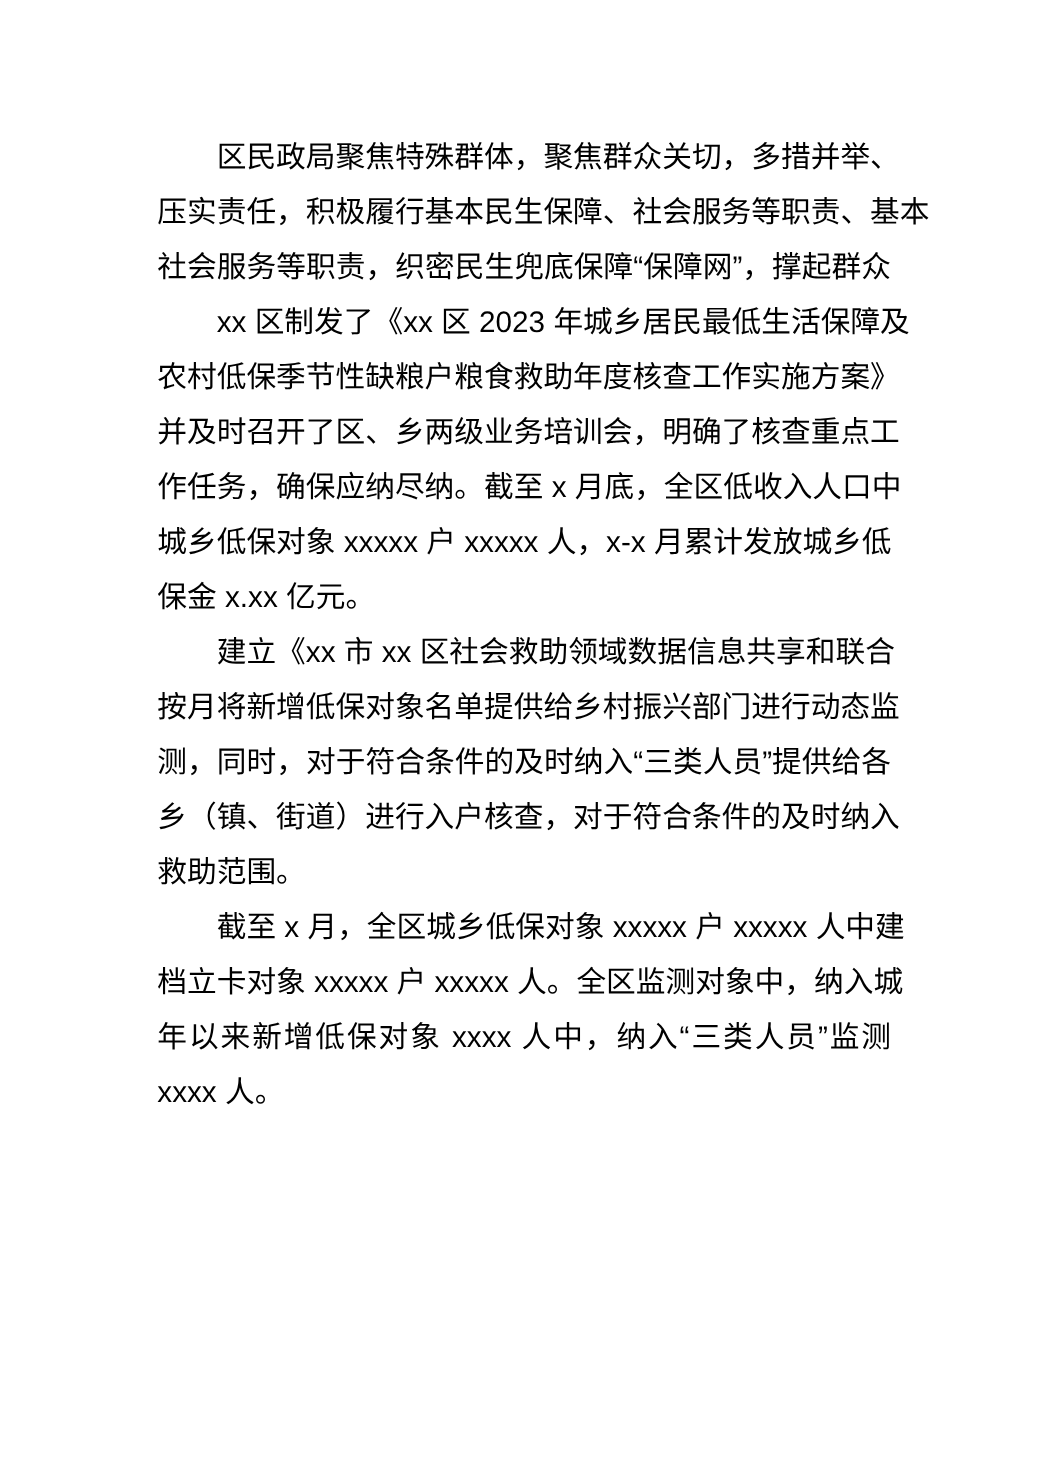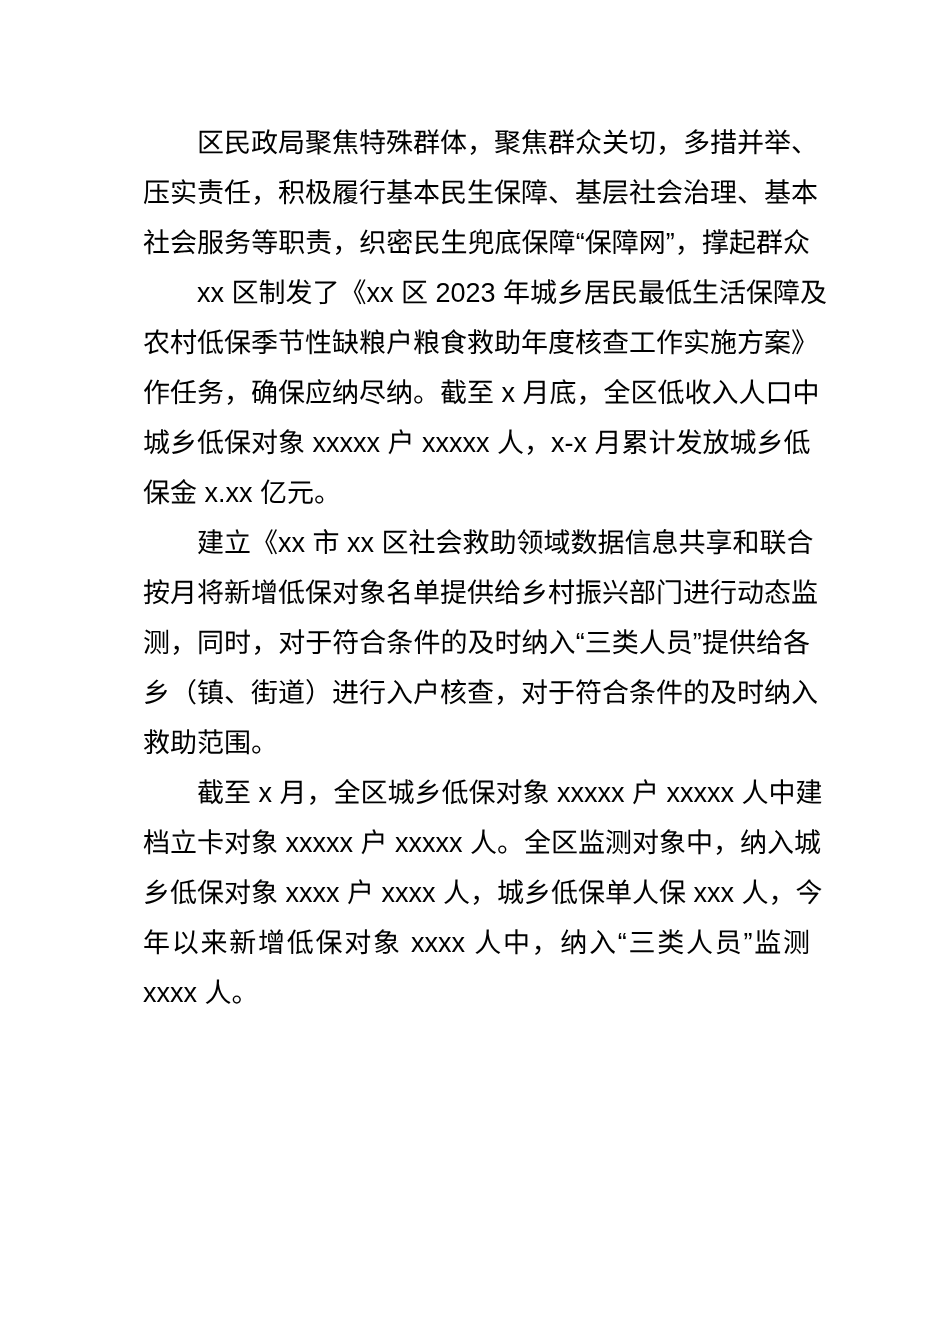--- a/index.html
+++ b/index.html
@@ -42,38 +42,38 @@
   }
 </style>
 </head>
 <body>
 
 <div class="page">
   <div class="body-text" style="color: rgb(0, 0, 0);">
 
   <div class="paragraph">
         <div class="text-line para-first">区民政局聚焦特殊群体，聚焦群众关切，多措并举、</div>
-        <div class="text-line">压实责任，积极履行基本民生保障、基层社会治理、基本</div>
+        <div class="text-line">压实责任，积极履行基本民生保障、社会服务等职责、基本</div>
         <div class="text-line">社会服务等职责，织密民生兜底保障“保障网”，撑起群众</div>
       </div>
       <div class="paragraph">
         <div class="text-line para-first">xx 区制发了《xx 区 2023 年城乡居民最低生活保障及</div>
         <div class="text-line">农村低保季节性缺粮户粮食救助年度核查工作实施方案》</div>
+        <div class="text-line">并及时召开了区、乡两级业务培训会，明确了核查重点工</div>
         <div class="text-line">作任务，确保应纳尽纳。截至 x 月底，全区低收入人口中</div>
         <div class="text-line">城乡低保对象 xxxxx 户 xxxxx 人，x-x 月累计发放城乡低</div>
         <div class="text-line para-last">保金 x.xx 亿元。</div>
       </div>
       <div class="paragraph">
         <div class="text-line para-first">建立《xx 市 xx 区社会救助领域数据信息共享和联合</div>
         <div class="text-line">按月将新增低保对象名单提供给乡村振兴部门进行动态监</div>
         <div class="text-line">测，同时，对于符合条件的及时纳入“三类人员”提供给各</div>
         <div class="text-line">乡（镇、街道）进行入户核查，对于符合条件的及时纳入</div>
         <div class="text-line para-last">救助范围。</div>
       </div>
       <div class="paragraph">
         <div class="text-line para-first">截至 x 月，全区城乡低保对象 xxxxx 户 xxxxx 人中建</div>
         <div class="text-line">档立卡对象 xxxxx 户 xxxxx 人。全区监测对象中，纳入城</div>
-        <div class="text-line">乡低保对象 xxxx 户 xxxx 人，城乡低保单人保 xxx 人，今</div>
         <div class="text-line">年以来新增低保对象 xxxx 人中，纳入“三类人员”监测</div>
         <div class="text-line para-last">xxxx 人。</div>
       </div>
     </div>
 </div>
 
 </body></html>

